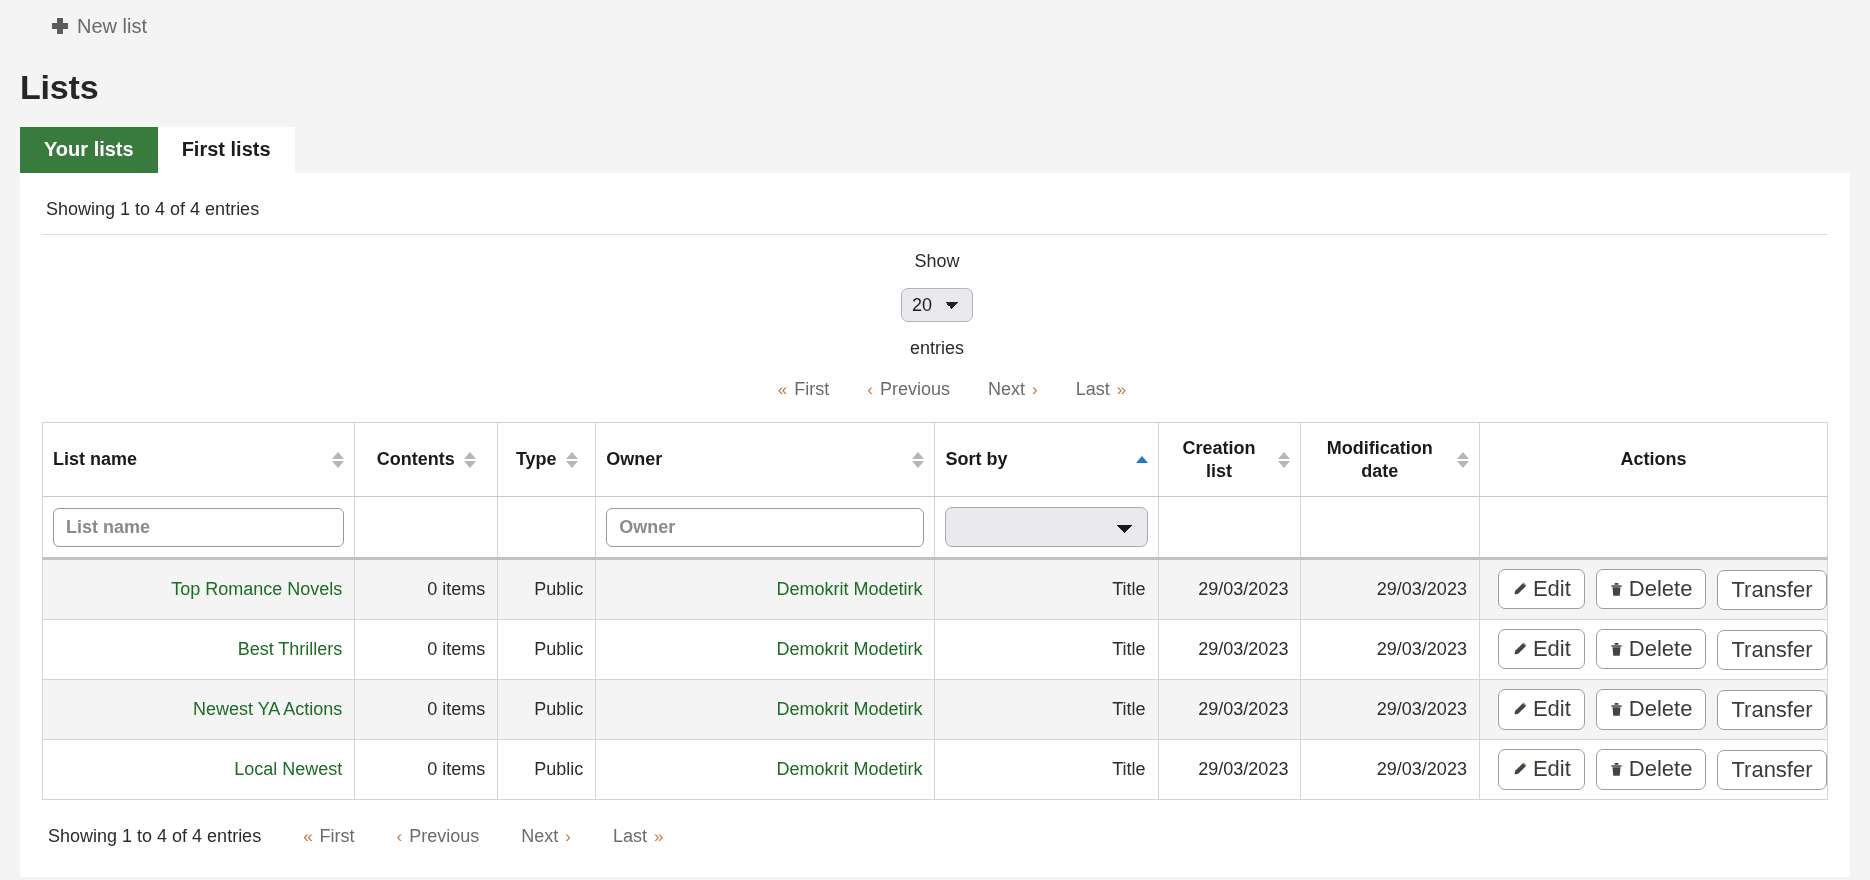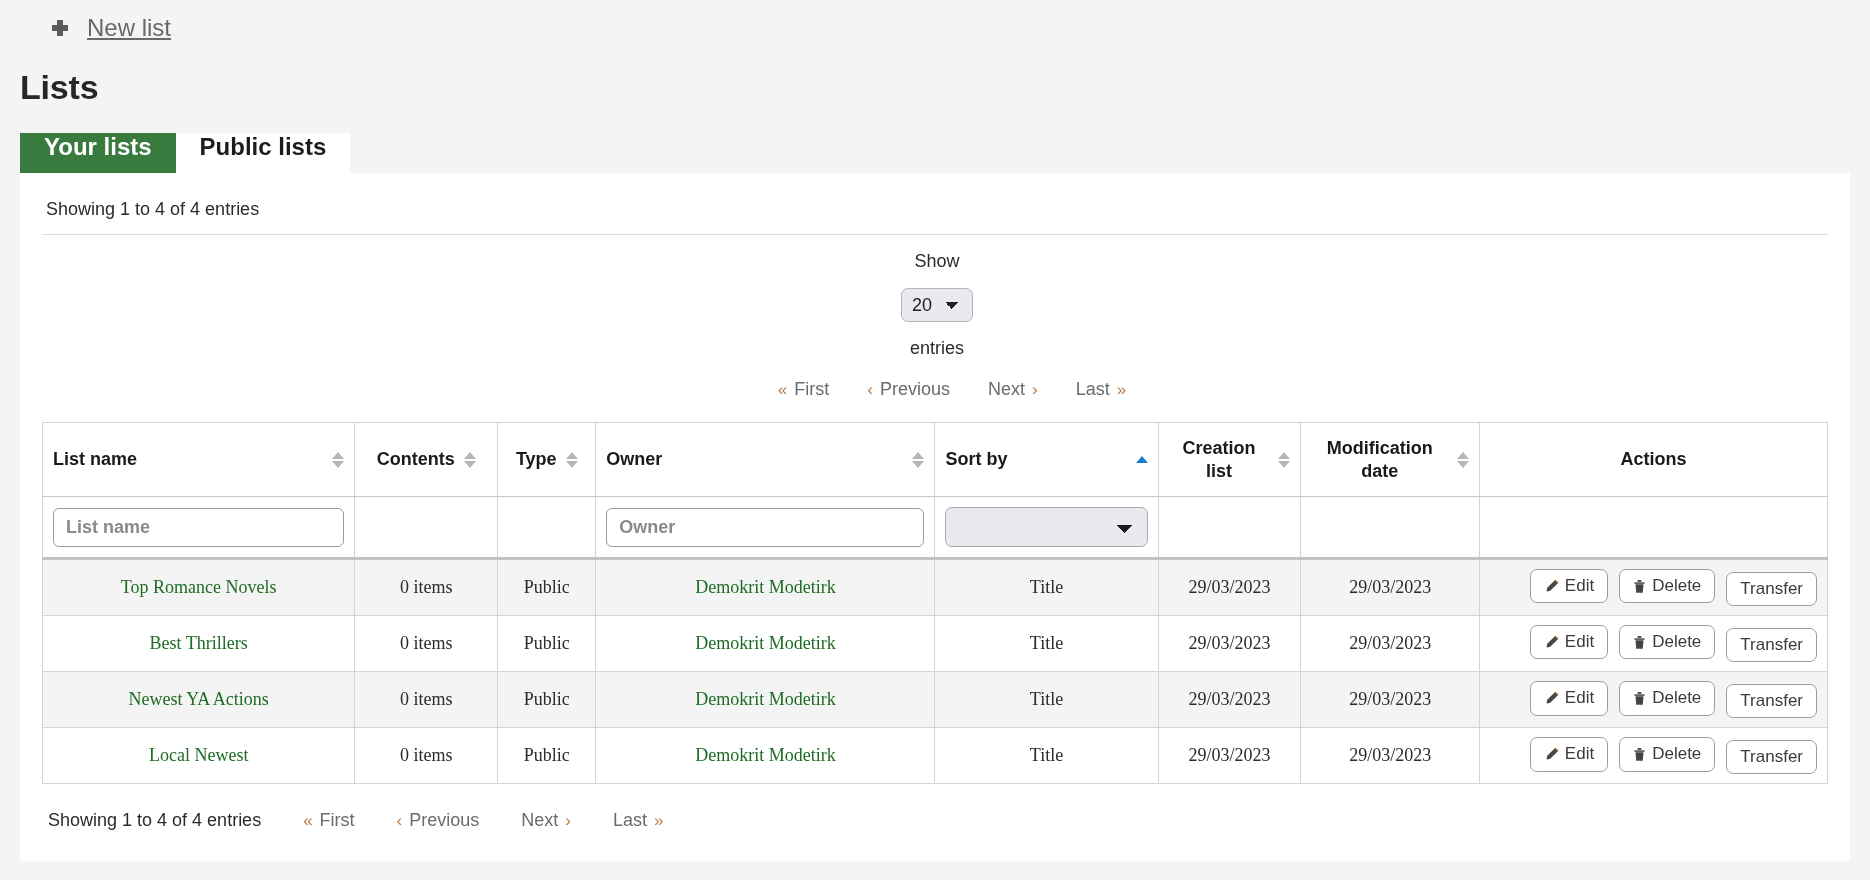--- a/index.html
+++ b/index.html
@@ -16,30 +16,29 @@
 
   
   #toolbar {
     height: 58px;
     padding: 12px 0 0 46px;
     background: #f4f4f4;
   }
   .newlist-btn {
     display: inline-flex;
     align-items: center;
-    gap: 19px;
+    gap: 9px;
     background: none;
     border: none;
     padding: 4px 6px;
     font-family: "Liberation Sans", sans-serif;
-    font-size: 24px;
+    font-size: 20px;
     color: #696969;
     cursor: pointer;
     line-height: 1;
-    text-decoration: underline;
   }
   .plus-icon {
     display: inline-block;
     position: relative;
     width: 16px; height: 16px;
   }
   .plus-icon::before, .plus-icon::after {
     content: "";
     position: absolute;
     background: #5c5c5c;
@@ -59,23 +58,23 @@
   
   #tabs {
     margin: 22px 0 0 20px;
     display: flex;
     align-items: flex-end;
     height: 44px;
     position: relative;
     z-index: 3;
   }
   .tab {
-    font-size: 24px;
+    font-size: 20px;
     font-weight: bold;
-    padding: 0 24px 12px 24px;
+    padding: 11px 24px 12px 24px;
     cursor: pointer;
     border: none;
     font-family: "Liberation Sans", sans-serif;
     line-height: 1.15;
   }
   .tab.active { background: #397a3f; color: #ffffff; }
   .tab.inactive { background: #ffffff; color: #1c1c1c; }
 
   
   #panel {
@@ -202,36 +201,36 @@
     background-image:
       linear-gradient(45deg, transparent 50%, #1a1a1a 50%),
       linear-gradient(135deg, #1a1a1a 50%, transparent 50%);
     background-position: calc(100% - 22px) 17px, calc(100% - 14px) 17px;
     background-size: 8px 8px, 8px 8px;
     background-repeat: no-repeat;
   }
 
   tbody tr.odd td  { background: #f3f4f3; }
   tbody tr.even td { background: #ffffff; }
-  td.cell-left { text-align: center; font-family: Liberation Serif, serif; }
+  td.cell-left { text-align: right; }
   td a.green-link { color: #1d6b24; text-decoration: none; cursor: pointer; }
   td.plain { color: #2b2b2b; }
 
   .actions-cell { text-align: right; padding-right: 10px; white-space: nowrap; }
   .act-btn {
     display: inline-flex;
     align-items: center;
     gap: 6px;
     background: #ffffff;
     border: 1px solid #9d9d9d;
     border-radius: 7px;
     padding: 6px 13px;
     margin-left: 6px;
     font-family: "Liberation Sans", sans-serif;
-    font-size: 17px;
+    font-size: 22px;
     color: #3b3b3b;
     cursor: pointer;
     line-height: 1.2;
   }
   .act-btn svg { display: block; }
 
   #showing-bottom-bar {
     display: flex;
     align-items: center;
     padding: 22px 0 16px 6px;
@@ -247,21 +246,21 @@
   <button class="newlist-btn">
     <span class="plus-icon"></span>
     <span>New list</span>
   </button>
 </div>
 
 <h1 id="page-title">Lists</h1>
 
 <div id="tabs">
   <button class="tab active">Your lists</button>
-  <button class="tab inactive">Public lists</button>
+  <button class="tab inactive">First lists</button>
 </div>
 
 <div id="panel">
 
   <div id="showing-top">Showing 1 to 4 of 4 entries</div>
 
   <div id="controls">
     <span class="lbl">Show</span>
     <select id="length-select">
       <option>20</option>

